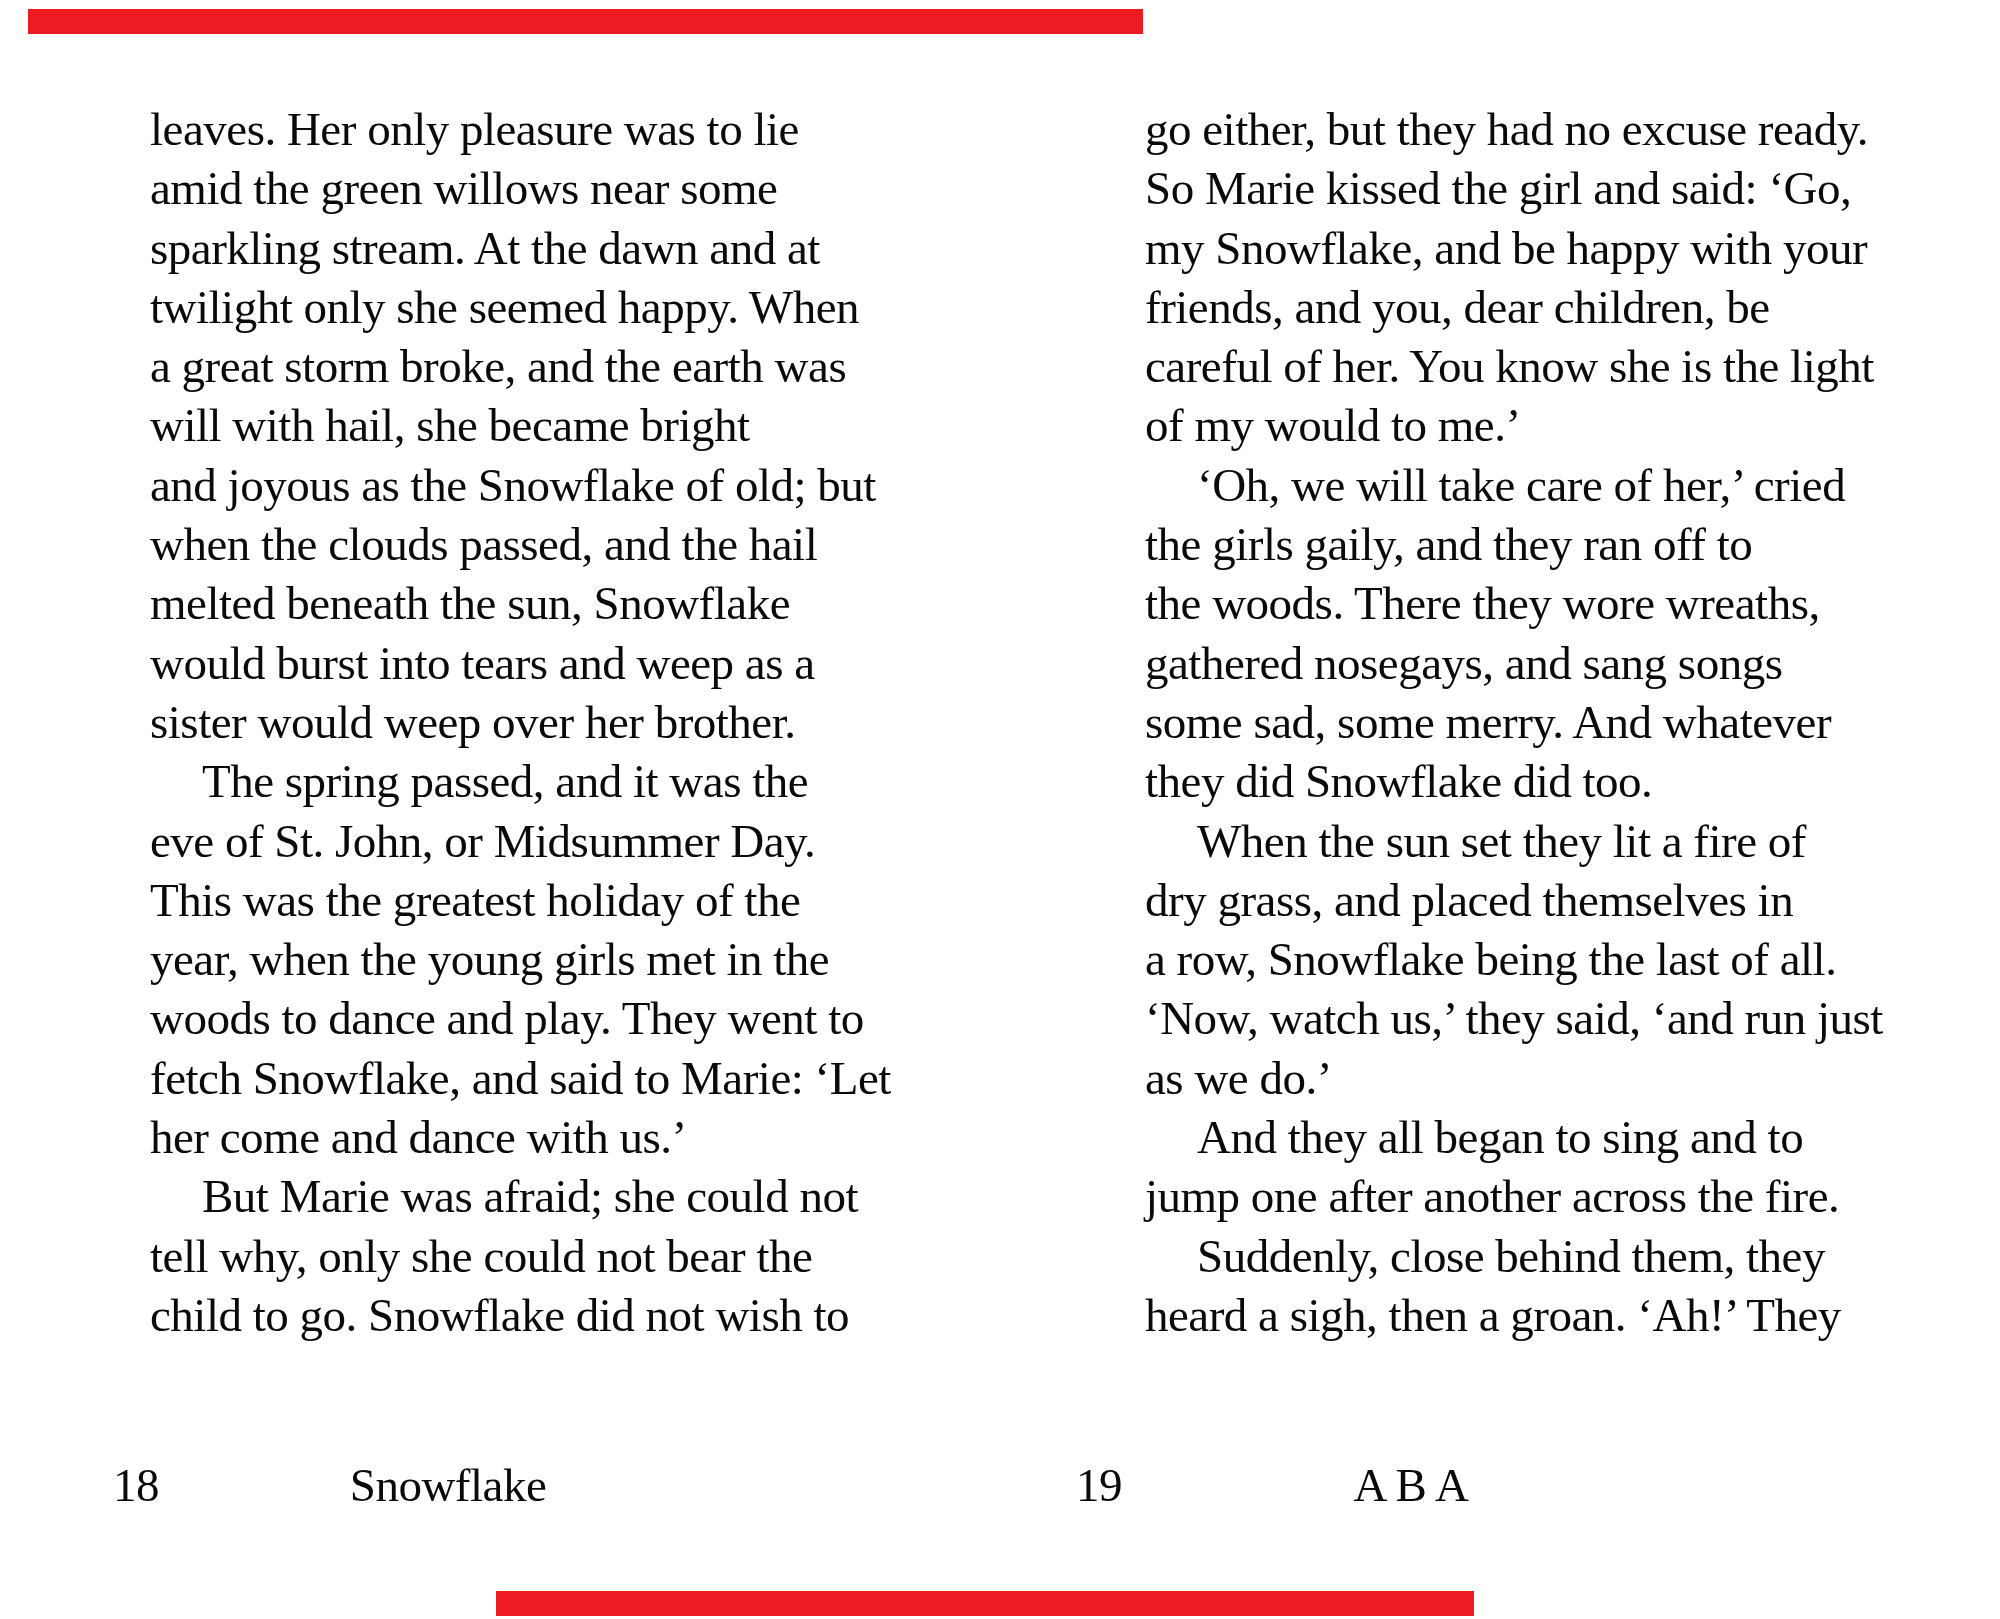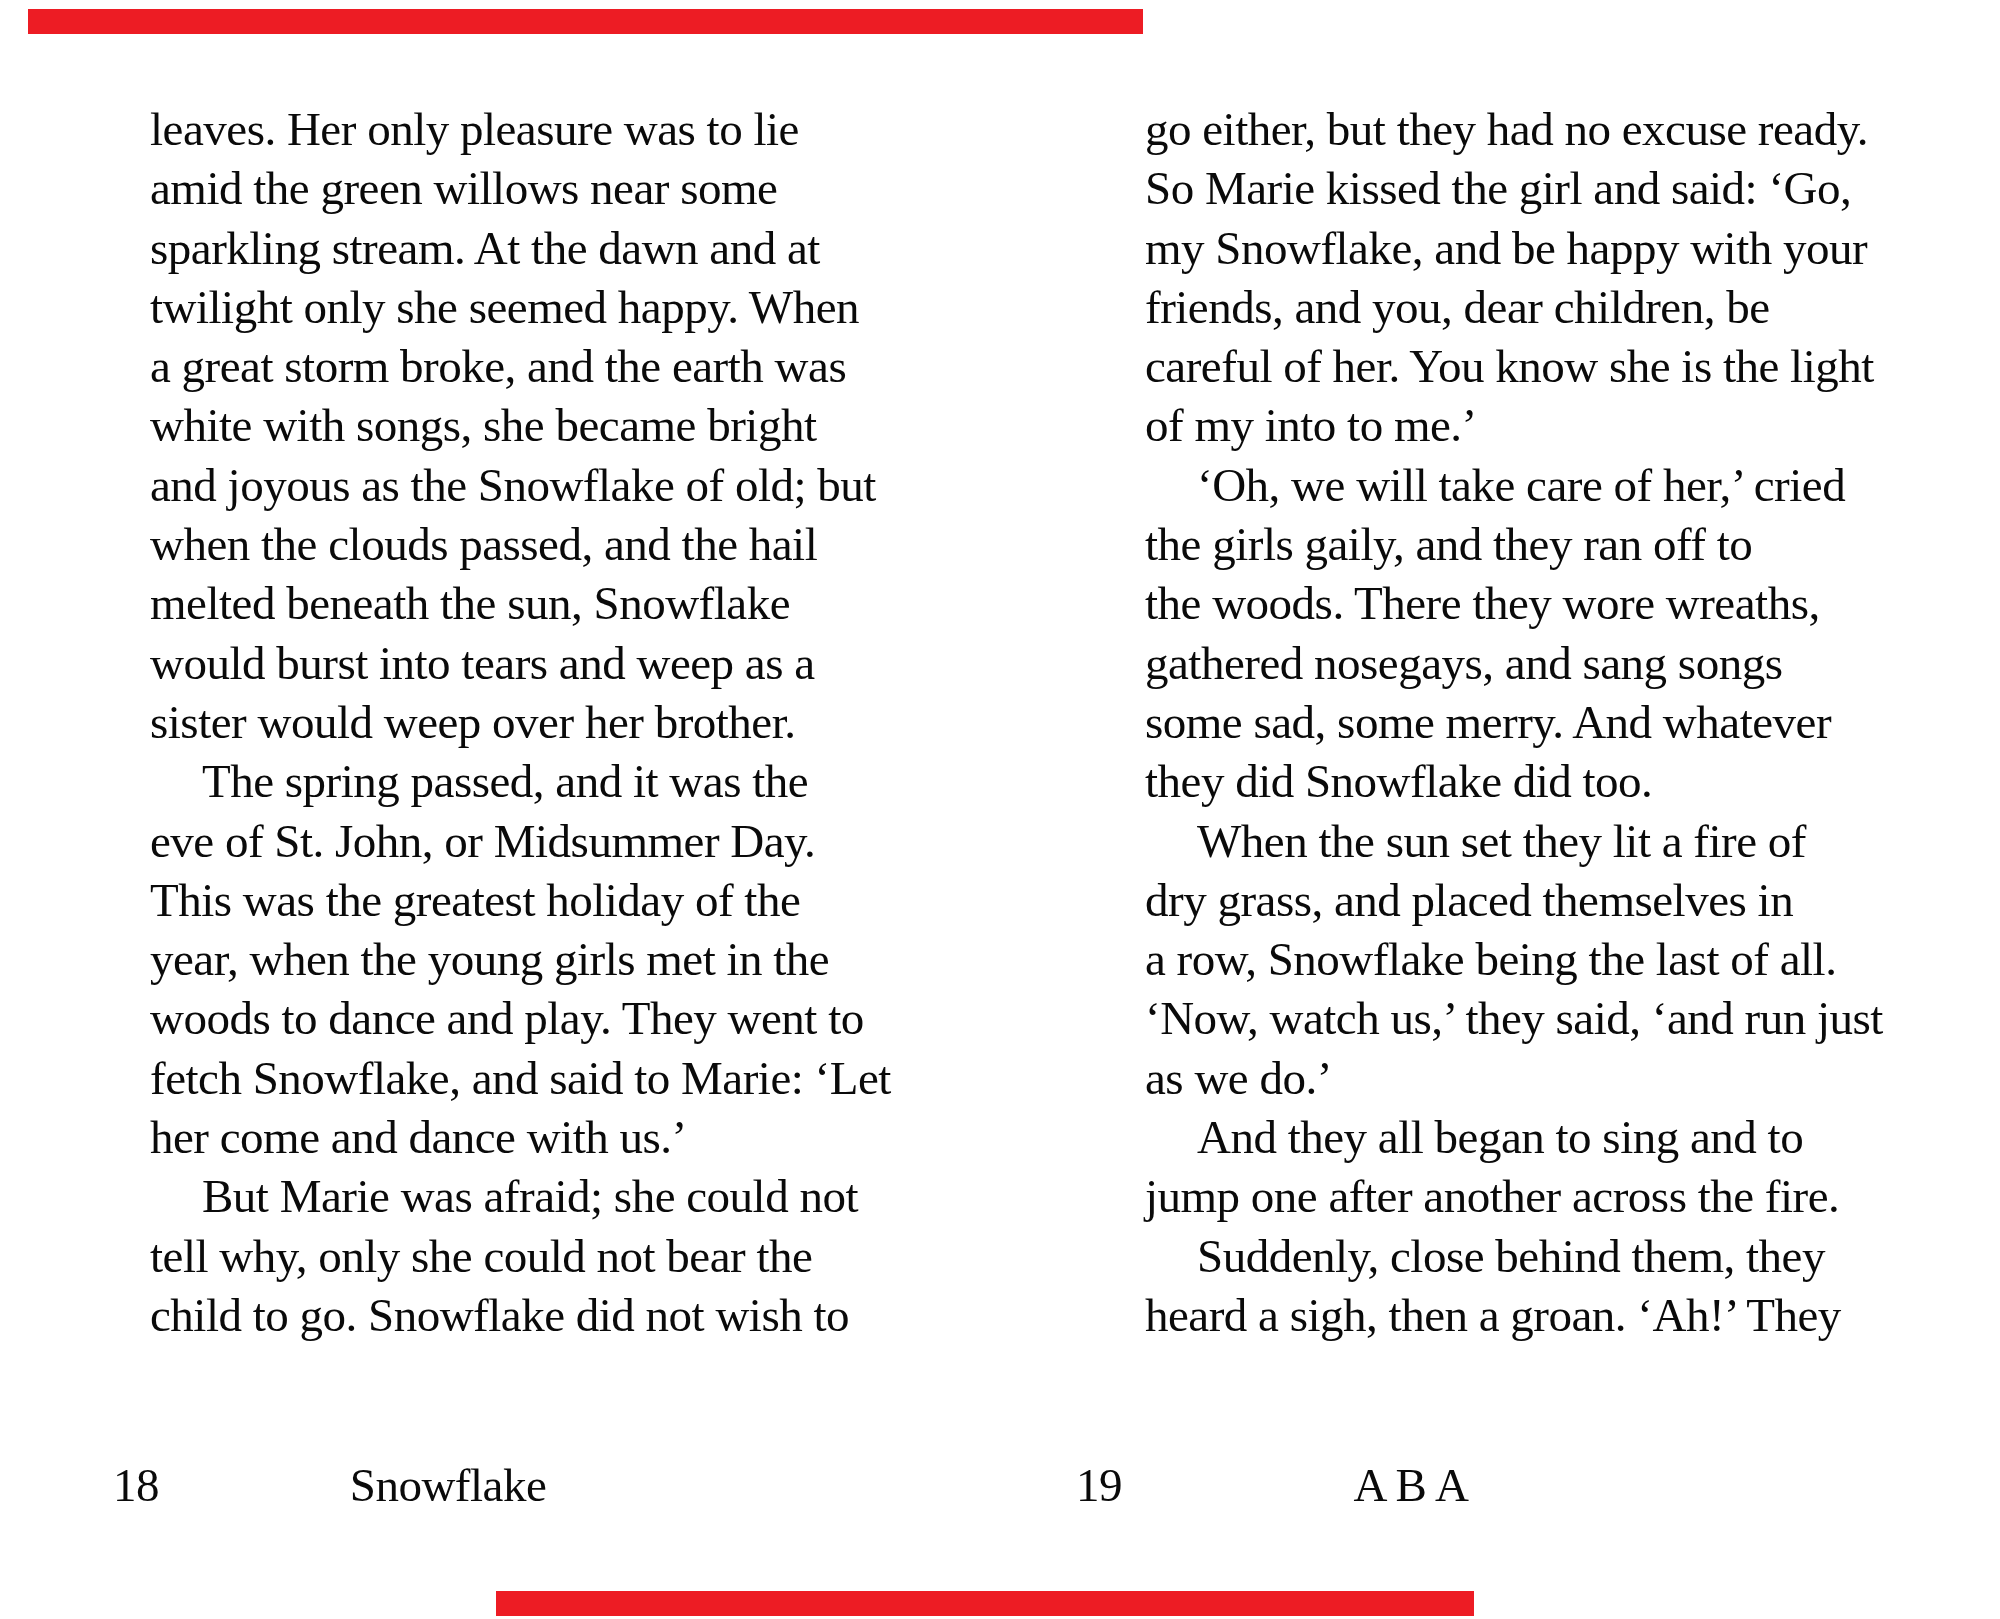--- a/index.html
+++ b/index.html
@@ -80,21 +80,21 @@
 
   <div class="redbar top" style="background: rgb(237, 28, 36);"></div>
   <div class="redbar bottom" style="background: rgb(237, 28, 36);"></div>
 
   <div class="column col-left">
       <div class="line">leaves. Her only pleasure was to lie</div>
       <div class="line">amid the green willows near some</div>
       <div class="line">sparkling stream. At the dawn and at</div>
       <div class="line">twilight only she seemed happy. When</div>
       <div class="line">a great storm broke, and the earth was</div>
-      <div class="line">white with songs, she became bright</div>
+      <div class="line">will with hail, she became bright</div>
       <div class="line">and joyous as the Snowflake of old; but</div>
       <div class="line">when the clouds passed, and the hail</div>
       <div class="line">melted beneath the sun, Snowflake</div>
       <div class="line">would burst into tears and weep as a</div>
       <div class="line">sister would weep over her brother.</div>
       <div class="line indent">The spring passed, and it was the</div>
       <div class="line">eve of St. John, or Midsummer Day.</div>
       <div class="line">This was the greatest holiday of the</div>
       <div class="line">year, when the young girls met in the</div>
       <div class="line">woods to dance and play. They went to</div>
@@ -104,21 +104,21 @@
       <div class="line">tell why, only she could not bear the</div>
       <div class="line">child to go. Snowflake did not wish to</div>
     </div>
 
   <div class="column col-right">
       <div class="line">go either, but they had no excuse ready.</div>
       <div class="line">So Marie kissed the girl and said: ‘Go,</div>
       <div class="line">my Snowflake, and be happy with your</div>
       <div class="line">friends, and you, dear children, be</div>
       <div class="line">careful of her. You know she is the light</div>
-      <div class="line">of my into to me.’</div>
+      <div class="line">of my would to me.’</div>
       <div class="line indent">‘Oh, we will take care of her,’ cried</div>
       <div class="line">the girls gaily, and they ran off to</div>
       <div class="line">the woods. There they wore wreaths,</div>
       <div class="line">gathered nosegays, and sang songs</div>
       <div class="line">some sad, some merry. And whatever</div>
       <div class="line">they did Snowflake did too.</div>
       <div class="line indent">When the sun set they lit a fire of</div>
       <div class="line">dry grass, and placed themselves in</div>
       <div class="line">a row, Snowflake being the last of all.</div>
       <div class="line">‘Now, watch us,’ they said, ‘and run just</div>

